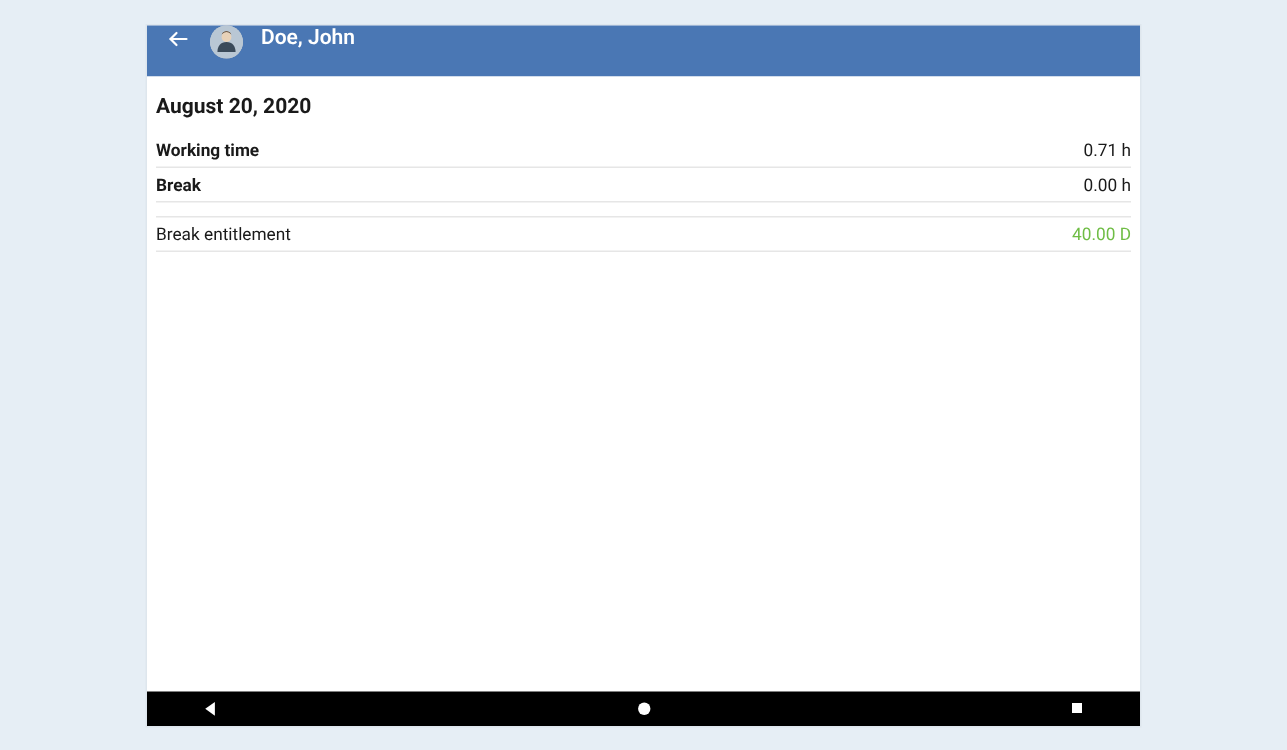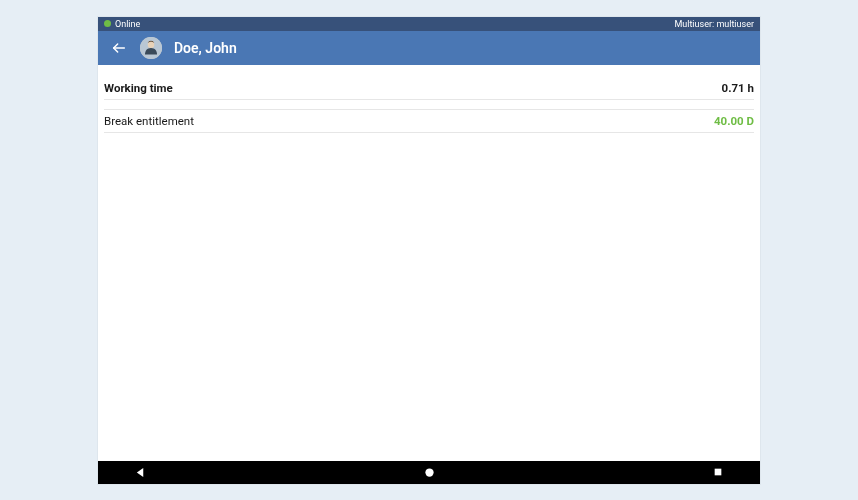--- a/index.html
+++ b/index.html
@@ -44,21 +44,21 @@
       width: 7px;
       height: 7px;
       border-radius: 50%;
       background: #6fbd45;
       display: inline-block;
     }
     .appbar {
       height: 34px;
       background: #4a77b4;
       display: flex;
-      align-items: center;
+      align-items: flex-start;
       padding: 0 12px;
       gap: 12px;
       color: #fff;
     }
     .back-arrow {
       width: 18px;
       height: 18px;
       display: flex;
       align-items: center;
       justify-content: center;
@@ -102,21 +102,21 @@
       min-height: 20px;
     }
     .row.bold {
       font-weight: 700;
     }
     .row .label {
       font-weight: inherit;
       text-align: right;
     }
     .row .value {
-      font-weight: bold;
+      font-weight: normal;
     }
     .value.positive {
       color: #6fbd45;
     }
     .spacer-row {
       height: 10px;
       border-bottom: 1px solid #e6e6e6;
     }
     .navbar {
       height: 23px;
@@ -134,52 +134,50 @@
     }
     .nav-back svg, .nav-home svg, .nav-recent svg {
       display: block;
     }
   </style>
 </head>
 <body>
 
 <div class="device">
 
-  <div class="statusbar">
-    <div class="left">
-      <span class="online-dot"></span>
-      <span>Online</span>
-    </div>
-    <div>Multiuser: multiuser</div>
-  </div>
 
   <div class="appbar">
     <div class="back-arrow">
       <svg width="16" height="16" viewBox="0 0 24 24" fill="none" stroke="#fff" stroke-width="2.2" stroke-linecap="round" stroke-linejoin="round">
         <line x1="20" y1="12" x2="4" y2="12"></line>
         <polyline points="10 18 4 12 10 6"></polyline>
       </svg>
     </div>
     <div class="avatar">
       <svg viewBox="0 0 40 40">
         <rect width="40" height="40" fill="#b9c7d4"></rect>
         <circle cx="20" cy="14" r="6" fill="#e8d2b8"></circle>
         <path d="M20 20 c-7 0 -11 5 -11 12 h22 c0 -7 -4 -12 -11 -12 z" fill="#3a4a5a"></path>
         <path d="M14 11 q6 -6 12 0 q-2 -4 -6 -4 t-6 4" fill="#5a3a1a"></path>
       </svg>
     </div>
     <div class="appbar-title">Doe, John</div>
   </div>
 
   <div class="content">
+    <div class="date-header">August 20, 2020</div>
 
     <div id="primary-rows">
         <div class="row bold">
           <span class="label">Working time</span>
           <span class="value">0.71 h</span>
+        </div>
+        <div class="row bold">
+          <span class="label">Break</span>
+          <span class="value">0.00 h</span>
         </div>
       </div>
     <div class="spacer-row"></div>
     <div id="secondary-rows">
         <div class="row">
           <span class="label">Break entitlement</span>
           <span class="value positive">40.00 D</span>
         </div>
       </div>
   </div>

